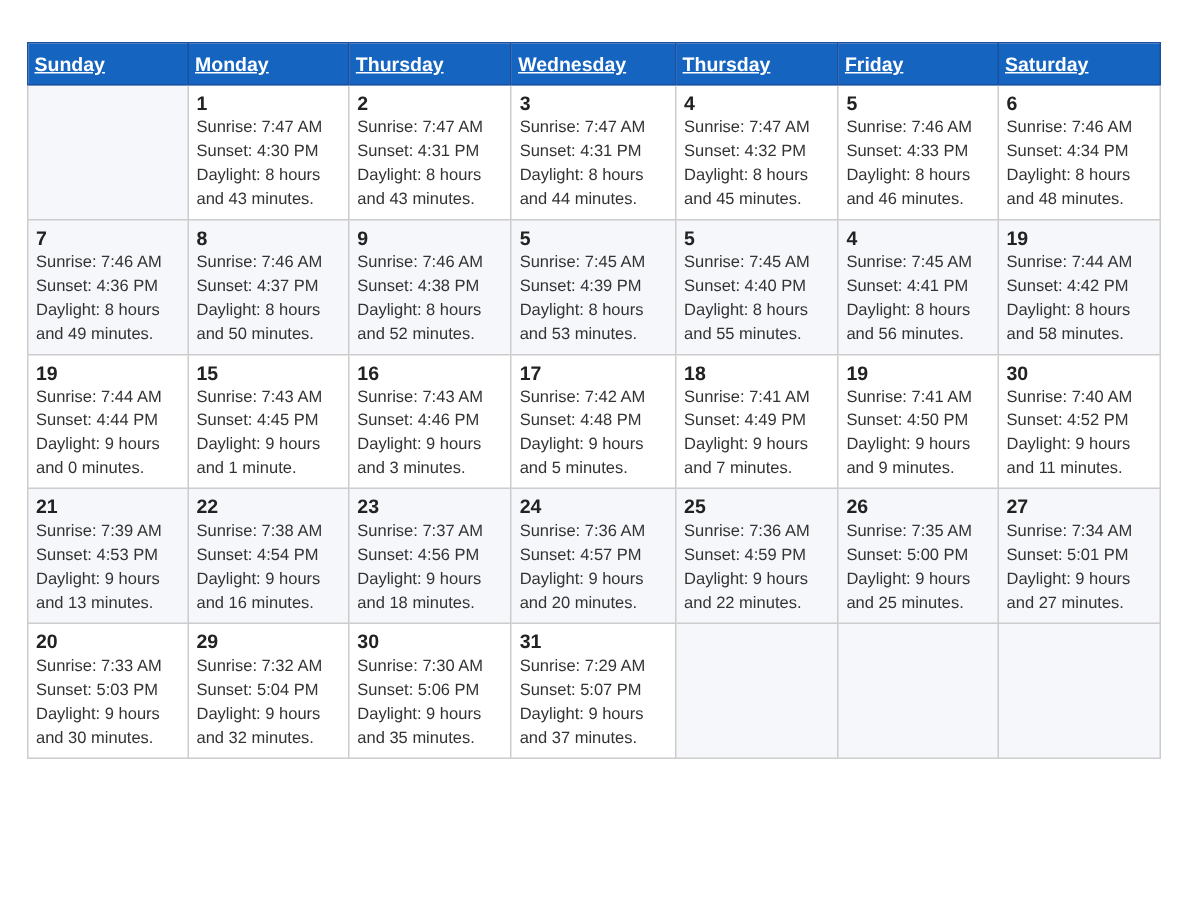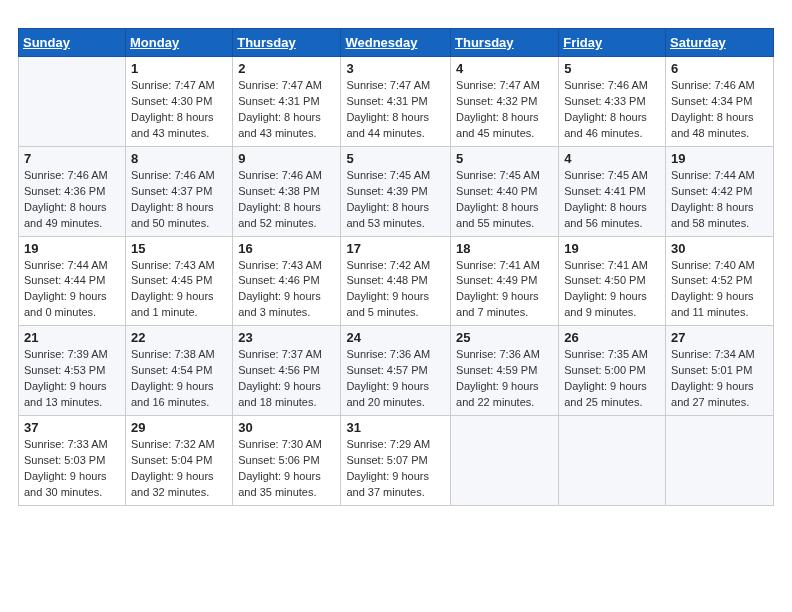--- a/index.html
+++ b/index.html
@@ -230,21 +230,21 @@
             <span class="day-number">26</span>
             <div class="day-info">Sunrise: 7:35 AM<br>Sunset: 5:00 PM<br>Daylight: 9 hours and 25 minutes.</div>
           </td>
           <td>
             <span class="day-number">27</span>
             <div class="day-info">Sunrise: 7:34 AM<br>Sunset: 5:01 PM<br>Daylight: 9 hours and 27 minutes.</div>
           </td>
         </tr>
         <tr>
           <td>
-            <span class="day-number">37</span>
+            <span class="day-number">20</span>
             <div class="day-info">Sunrise: 7:33 AM<br>Sunset: 5:03 PM<br>Daylight: 9 hours and 30 minutes.</div>
           </td>
           <td>
             <span class="day-number">29</span>
             <div class="day-info">Sunrise: 7:32 AM<br>Sunset: 5:04 PM<br>Daylight: 9 hours and 32 minutes.</div>
           </td>
           <td>
             <span class="day-number">30</span>
             <div class="day-info">Sunrise: 7:30 AM<br>Sunset: 5:06 PM<br>Daylight: 9 hours and 35 minutes.</div>
           </td>

